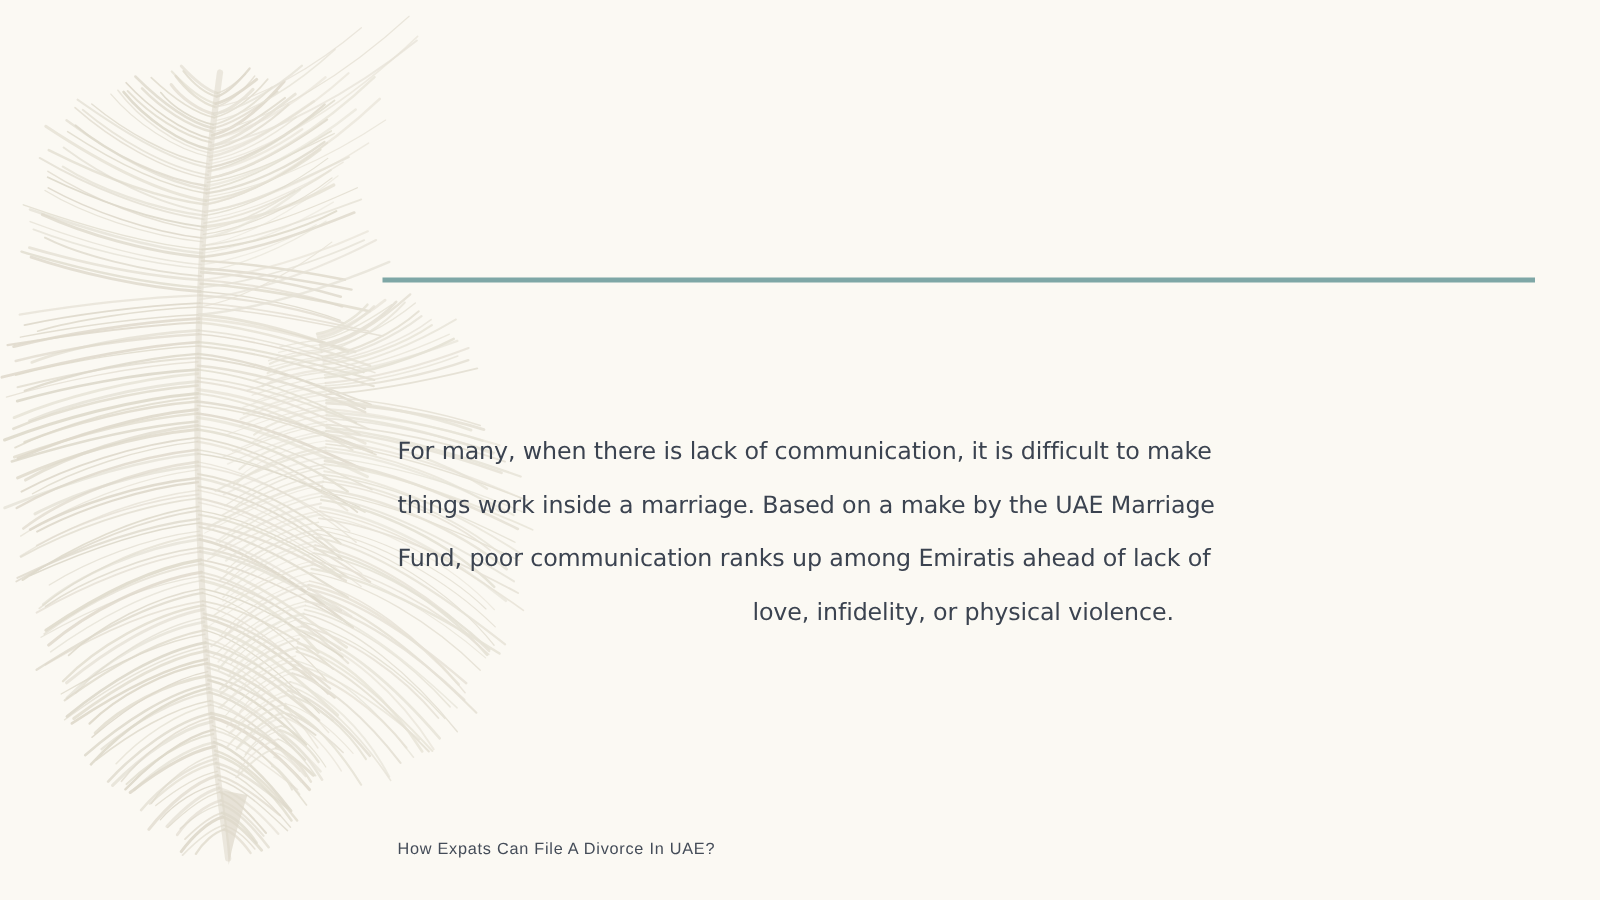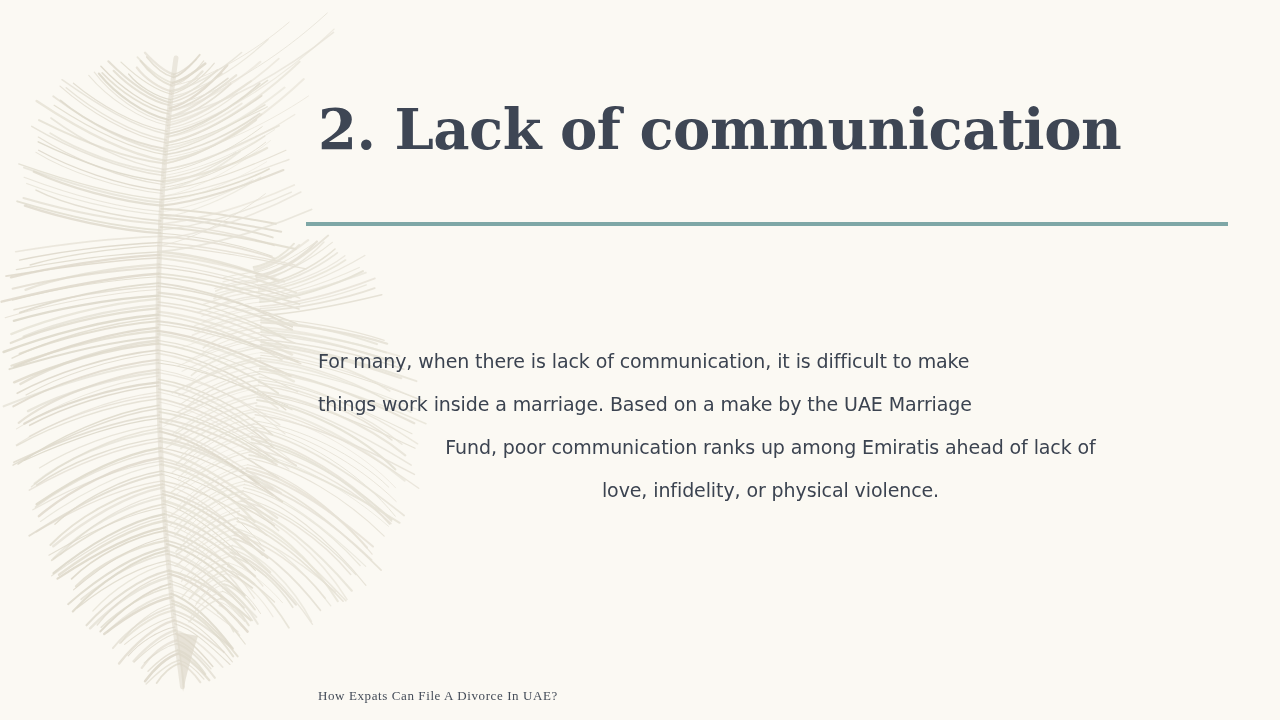--- a/index.html
+++ b/index.html
@@ -69,22 +69,22 @@
     font-family: "DejaVu Sans", "Liberation Sans", sans-serif;
     font-size: 19px;
     line-height: 43px;
     letter-spacing: -0.1px;
     color: #3b4350;
     text-align: left;
   }
   #footer-text {
     position: absolute;
     left: 318px;
-    top: 688px;
-    font-family: Liberation Serif, serif;
+    top: 671px;
+    font-family: Liberation Sans, sans-serif;
     font-size: 13px;
     letter-spacing: 0.6px;
     color: #444c58;
     white-space: nowrap;
   }
 </style>
 </head>
 <body>
 
 <div id="slide">
@@ -543,27 +543,26 @@
           <path d="M 159.9 239.4 C 202.2 234.6, 255.8 215.7, 300.9 192.0" fill="none" stroke="#e6e2d6" stroke-width="1.60" stroke-linecap="round" opacity="0.71"></path>
           <path d="M 159.7 245.6 C 191.4 240.4, 231.6 219.6, 265.4 193.7" fill="none" stroke="#e6e2d6" stroke-width="0.96" stroke-linecap="round" opacity="0.82"></path>
           <path d="M 159.4 251.8 C 205.1 247.5, 262.9 230.6, 311.5 209.5" fill="none" stroke="#e6e2d6" stroke-width="1.90" stroke-linecap="round" opacity="0.79"></path>
           <path d="M 176 632 C 180 660, 182 676, 183 692 C 186 676, 191 658, 198 636" fill="#ded9cb" opacity="0.7"></path>
         </g>
     </svg>
   </div>
 
   <div id="content">
 
-    <h1 id="slide-title">2. Lack of communication</h1>
 
     <div id="title-divider"></div>
 
     <div id="body-text">
         <span style="display: block; white-space: nowrap;">For many, when there is lack of communication, it is difficult to make</span>
         <span style="display: block; white-space: nowrap;">things work inside a marriage. Based on a make by the UAE Marriage</span>
-        <span style="display: block; white-space: nowrap; text-align: center;">Fund, poor communication ranks up among Emiratis ahead of lack of</span>
+        <span style="display: block; white-space: nowrap;">Fund, poor communication ranks up among Emiratis ahead of lack of</span>
         <span style="display: block; white-space: nowrap; text-align: center;">love, infidelity, or physical violence.</span>
       </div>
 
     <div id="footer-text">How Expats Can File A Divorce In UAE?</div>
 
   </div>
 </div>
 
 </body></html>

